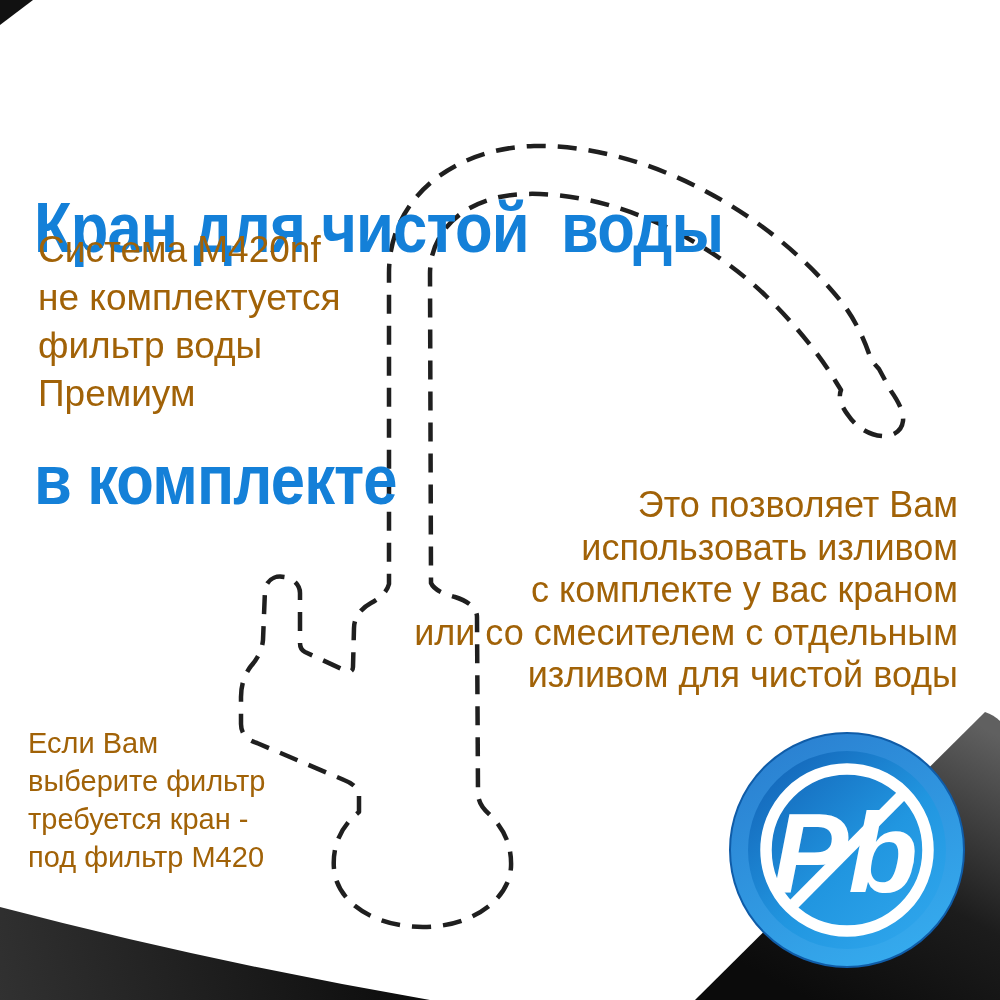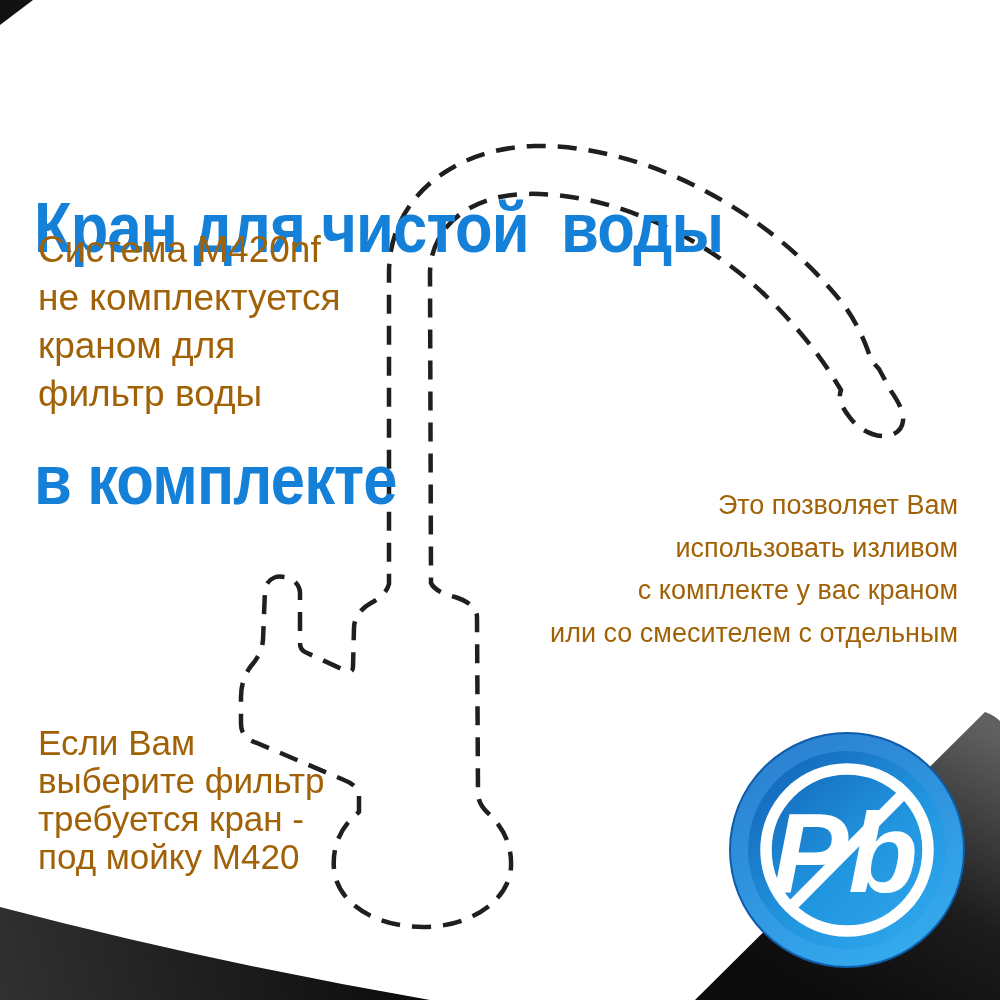--- a/index.html
+++ b/index.html
@@ -5,22 +5,22 @@
   html,body{margin:0;padding:0;background:#ffffff;}
   .stage{position:relative;width:1000px;height:1000px;overflow:hidden;
          font-family:"Liberation Sans",sans-serif;background:#ffffff;}
   .bg-svg{position:absolute;left:0;top:0;width:1000px;height:1000px;}
   .title{position:absolute;left:34px;top:18px;color:#1480d8;font-weight:bold;
          font-size:70px;line-height:84px;letter-spacing:-1px;white-space:pre;
          transform:scaleX(0.88);transform-origin:left top;}
   .note{position:absolute;color:#a16207;}
   .note div{white-space:pre;}
   .note-left{left:38px;top:226px;font-size:37px;line-height:48px;text-align:left;}
-  .note-right{right:42px;top:484px;font-size:27px;line-height:42.5px;text-align:right;}
-  .note-bottom-left{left:38px;top:724px;font-size:35px;line-height:38px;text-align:left;}
+  .note-right{right:42px;top:484px;font-size:36px;line-height:42.5px;text-align:right;}
+  .note-bottom-left{left:28px;top:724px;font-size:29px;line-height:38px;text-align:left;}
 </style>
 </head>
 <body>
 
 <div class="stage">
 
   <svg class="bg-svg" viewBox="0 0 1000 1000">
     <defs>
       <linearGradient id="gBandLeft" gradientUnits="userSpaceOnUse" x1="400" y1="905" x2="0" y2="1000">
         <stop offset="0" stop-color="#0c0c0c"></stop>
@@ -101,31 +101,32 @@
   </svg>
 
   <div class="title">
     <div>Кран для чистой  воды</div>
     <div>в комплекте</div>
   </div>
 
   <div class="note note-left">
     <div>Система M420nf</div>
     <div>не комплектуется</div>
-    <div>краном для</div>
     <div>фильтр воды</div>
+    <div>Премиум</div>
   </div>
 
   <div class="note note-right">
     <div>Это позволяет Вам</div>
     <div>использовать изливом</div>
     <div>с комплекте у вас краном</div>
     <div>или со смесителем с отдельным</div>
+    <div>изливом для чистой воды</div>
   </div>
 
   <div class="note note-bottom-left">
     <div>Если Вам</div>
     <div>выберите фильтр</div>
     <div>требуется кран -</div>
-    <div>под мойку M420</div>
+    <div>под фильтр M420</div>
   </div>
 
 </div>
 
 </body></html>

